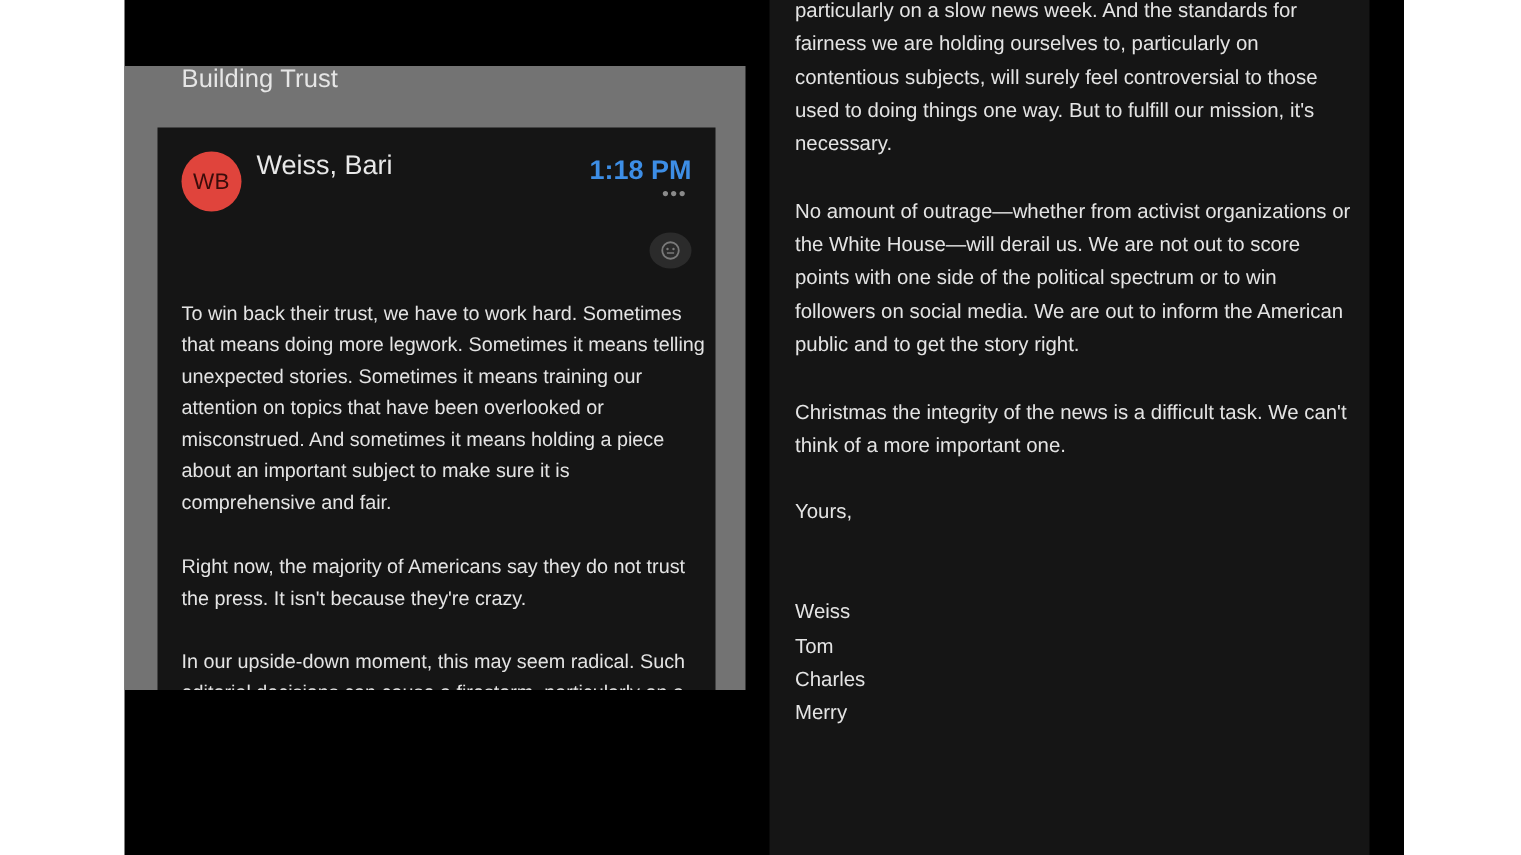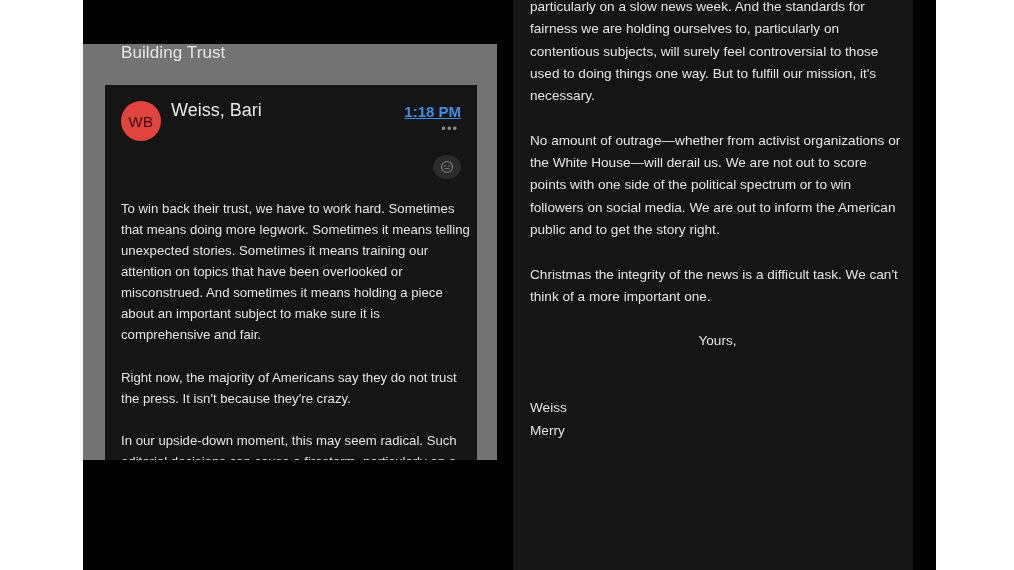--- a/index.html
+++ b/index.html
@@ -69,23 +69,22 @@
       left: 66px;
       top: 15px;
       color: #e8e8e8;
       font-size: 18px;
     }
     .time {
       position: absolute;
       right: 16px;
       top: 18px;
       color: #3d8ee6;
-      font-size: 15px;
+      font-size: 18px;
       font-weight: bold;
-      text-decoration: underline;
     }
     .more {
       position: absolute;
       right: 19px;
       top: 39px;
       color: #8a8a8a;
       font-size: 13px;
       letter-spacing: 1px;
       line-height: 10px;
     }
@@ -127,21 +126,21 @@
       position: absolute;
       left: 17px;
       top: -4px;
       width: 375px;
       color: #e4e4e4;
       font-size: 13.6px;
       line-height: 22.3px;
     }
     .body-right p { margin: 0 0 22.3px 0; }
     .sig-line { display: block; }
-    .yours { margin-bottom: 22.3px !important; text-align: center; }
+    .yours { margin-bottom: 22.3px !important; }
     .gap { height: 22.3px; }
   </style>
 </head>
 <body>
 
 <div class="stage">
 
   <div class="left-panel">
     <h1 class="subject">Building Trust</h1>
 
@@ -171,18 +170,20 @@
 
   <div class="right-panel">
     <div class="body-right">
       <p>particularly on a slow news week. And the standards for fairness we are holding ourselves to, particularly on contentious subjects, will surely feel controversial to those used to doing things one way. But to fulfill our mission, it's necessary.</p>
       <p>No amount of outrage—whether from activist organizations or the White House—will derail us. We are not out to score points with one side of the political spectrum or to win followers on social media. We are out to inform the American public and to get the story right.</p>
       <p>Christmas the integrity of the news is a difficult task. We can't think of a more important one.</p>
       <p class="yours">Yours,</p>
       <div class="gap"></div>
       <div>
         <span class="sig-line">Weiss</span>
+        <span class="sig-line">Tom</span>
+        <span class="sig-line">Charles</span>
         <span class="sig-line">Merry</span>
       </div>
     </div>
   </div>
 
 </div>
 
 </body></html>

